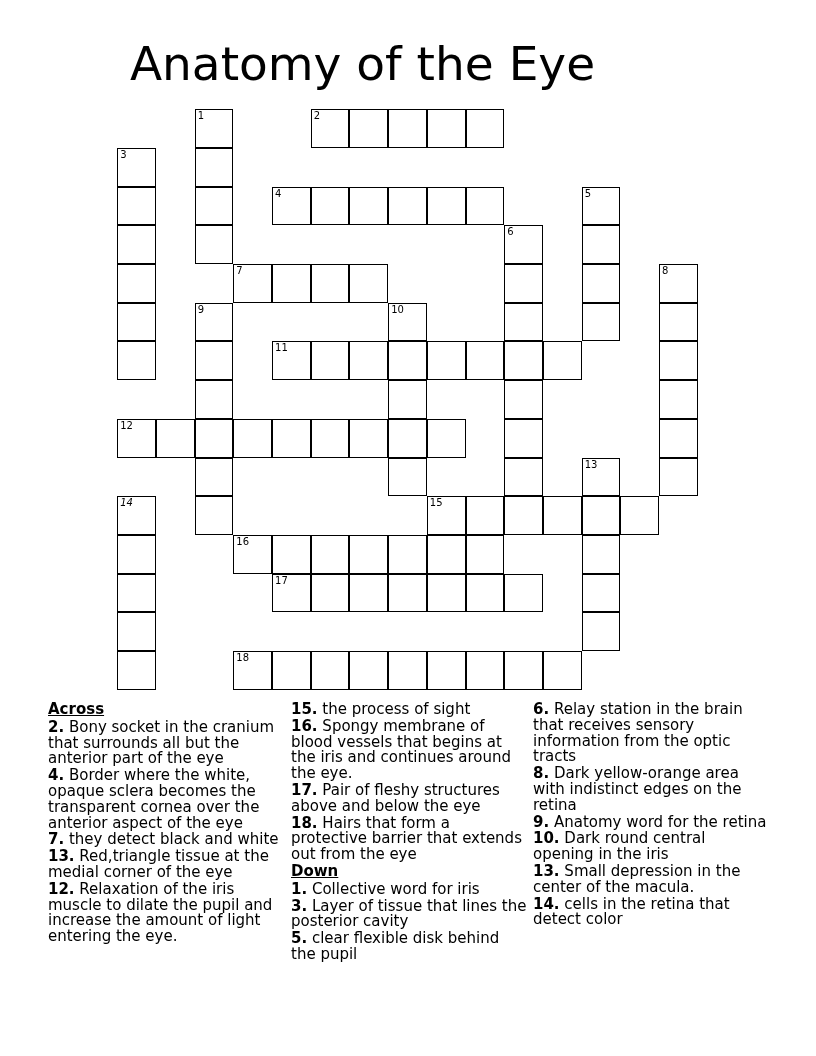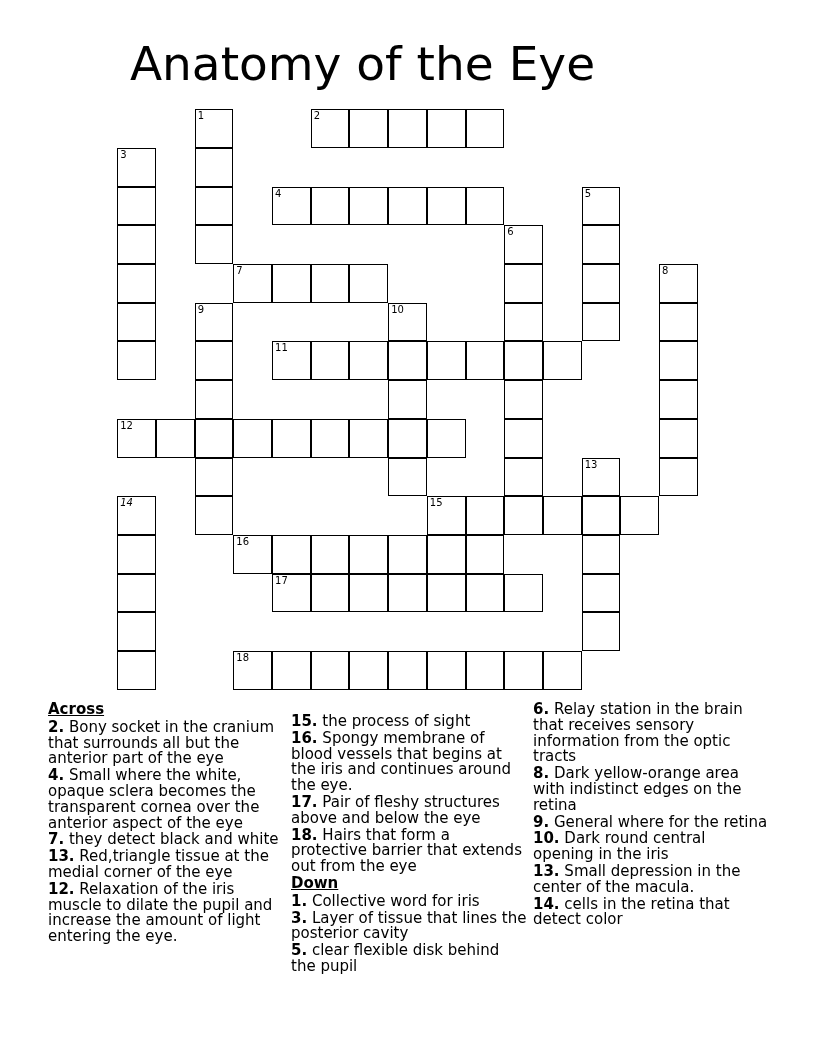--- a/index.html
+++ b/index.html
@@ -3,21 +3,21 @@
 <meta charset="utf-8">
 <style>
   html, body { margin: 0; padding: 0; background: #ffffff; }
   body { width: 816px; height: 1056px; position: relative; overflow: hidden; font-family: "DejaVu Sans", sans-serif; color: #000; }
   .title { position: absolute; left: 0; top: 34px; width: 725px; text-align: center; font-size: 47px; line-height: 60px; font-family: "DejaVu Sans", sans-serif; font-weight: normal; }
   .grid { position: absolute; left: 0; top: 0; width: 816px; height: 700px; }
   .cell { position: absolute; width: 38.7px; height: 38.7px; box-sizing: border-box; border: 1.5px solid #000; margin-left: -0.75px; margin-top: -0.75px; background: #fff; }
   .cell .num { position: absolute; left: 2px; top: 0px; font-size: 10px; line-height: 12px; font-family: "DejaVu Sans", sans-serif; }
   .clues { position: absolute; top: 702px; font-size: 15px; line-height: 15.8px; font-family: "DejaVu Sans", sans-serif; }
   .col1 { left: 48px; width: 232px; }
-  .col2 { left: 291px; width: 236px; margin-top: 12px; }
+  .col2 { left: 291px; width: 236px; }
   .col3 { left: 533px; width: 236px; }
   .heading { font-weight: bold; text-decoration: underline; margin-bottom: 2px; }
   .clue { margin-bottom: 1px; }
   .clue b { font-weight: bold; }
 </style>
 </head>
 <body>
 
 <div class="title">Anatomy of the Eye</div>
 
@@ -160,37 +160,37 @@
     <div class="cell" style="left: 388.9px; top: 651.8px;"></div>
     <div class="cell" style="left: 427.6px; top: 651.8px;"></div>
     <div class="cell" style="left: 466.3px; top: 651.8px;"></div>
     <div class="cell" style="left: 505px; top: 651.8px;"></div>
     <div class="cell" style="left: 543.7px; top: 651.8px;"></div>
   </div>
 
 <div class="clues col1">
   <div class="heading">Across</div>
   <div class="clue"><b>2.</b> <span>Bony socket in the cranium that surrounds all but the anterior part of the eye</span></div>
-  <div class="clue"><b>4.</b> <span>Small where the white, opaque sclera becomes the transparent cornea over the anterior aspect of the eye</span></div>
+  <div class="clue"><b>4.</b> <span>Border where the white, opaque sclera becomes the transparent cornea over the anterior aspect of the eye</span></div>
   <div class="clue"><b>7.</b> <span>they detect black and white</span></div>
   <div class="clue"><b>13.</b> <span>Red,triangle tissue at the medial corner of the eye</span></div>
   <div class="clue"><b>12.</b> <span>Relaxation of the iris muscle to dilate the pupil and increase the amount of light entering the eye.</span></div>
 </div>
 
 <div class="clues col2">
   <div class="clue"><b>15.</b> <span>the process of sight</span></div>
   <div class="clue"><b>16.</b> <span>Spongy membrane of blood vessels that begins at the iris and continues around the eye.</span></div>
   <div class="clue"><b>17.</b> <span>Pair of fleshy structures above and below the eye</span></div>
   <div class="clue"><b>18.</b> <span>Hairs that form a protective barrier that extends out from the eye</span></div>
   <div class="heading">Down</div>
   <div class="clue"><b>1.</b> <span>Collective word for iris</span></div>
   <div class="clue"><b>3.</b> <span>Layer of tissue that lines the posterior cavity</span></div>
   <div class="clue"><b>5.</b> <span>clear flexible disk behind the pupil</span></div>
 </div>
 
 <div class="clues col3">
   <div class="clue"><b>6.</b> <span>Relay station in the brain that receives sensory information from the optic tracts</span></div>
   <div class="clue"><b>8.</b> <span>Dark yellow-orange area with indistinct edges on the retina</span></div>
-  <div class="clue"><b>9.</b> <span>General where for the retina</span></div>
+  <div class="clue"><b>9.</b> <span>Anatomy word for the retina</span></div>
   <div class="clue"><b>10.</b> <span>Dark round central opening in the iris</span></div>
   <div class="clue"><b>13.</b> <span>Small depression in the center of the macula.</span></div>
   <div class="clue"><b>14.</b> <span>cells in the retina that detect color</span></div>
 </div>
 
 </body></html>

